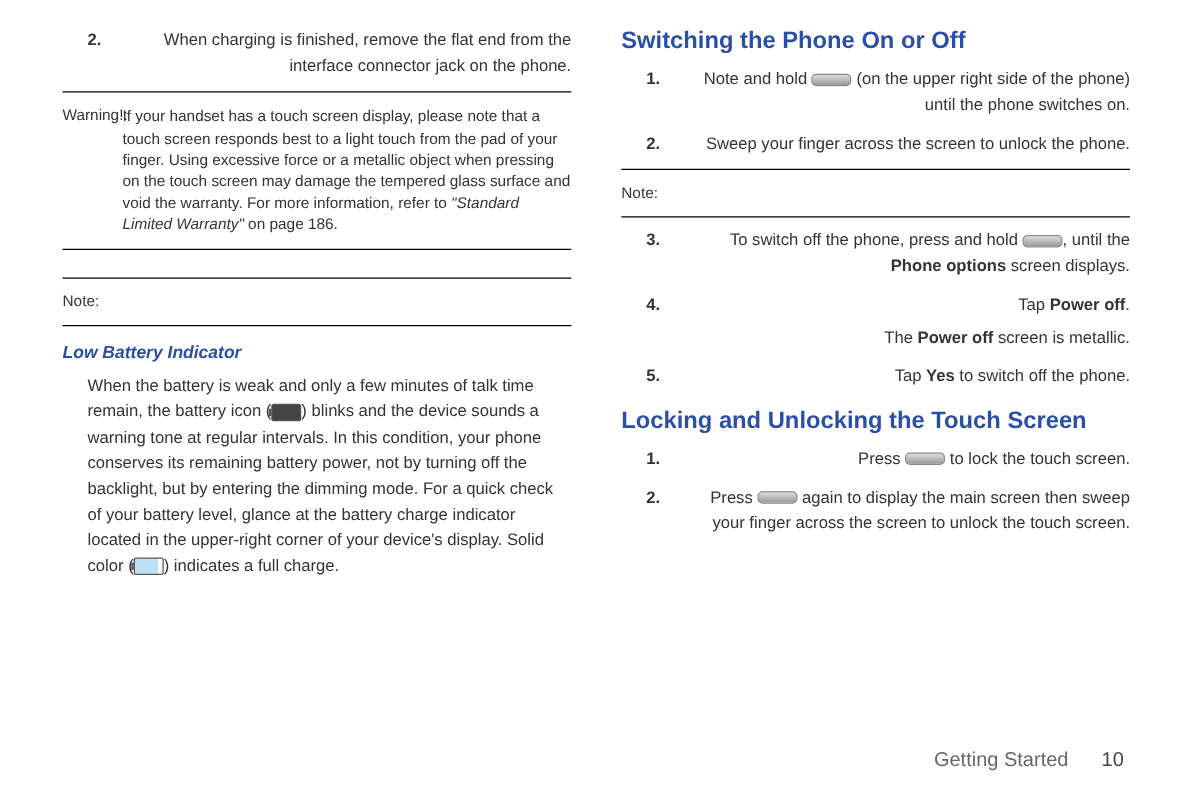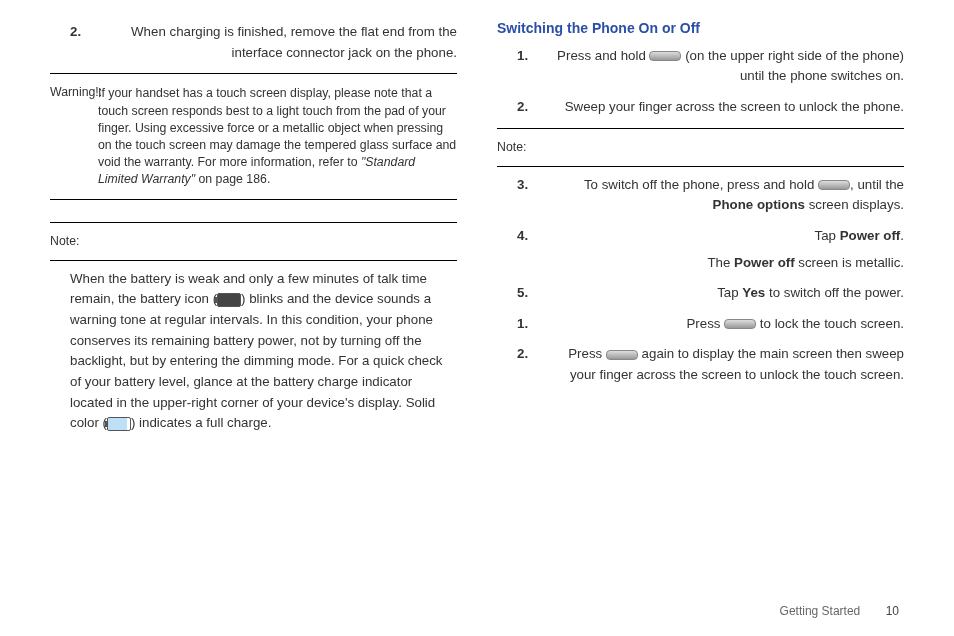--- a/index.html
+++ b/index.html
@@ -62,21 +62,21 @@
   .subhead-blue-i {
     color: #2a4fa5;
     font-weight: bold;
     font-style: italic;
     font-size: 14px;
     margin: 10px 0 6px 0;
   }
   .subhead-blue {
     color: #2a4fa5;
     font-weight: bold;
-    font-size: 14px;
+    font-size: 19px;
     margin: 0 0 6px 0;
   }
   .para {
     margin: 6px 0 10px 20px;
   }
   .batt-icon {
     display: inline-block;
     vertical-align: middle;
     width: 22px;
     height: 12px;
@@ -104,21 +104,21 @@
     width: 30px;
     height: 8px;
     border-radius: 4px;
     background: linear-gradient(#ddd,#999);
     border: 1px solid #888;
   }
   .footer {
     position: absolute;
     bottom: 18px;
     right: 55px;
-    font-size: 12px;
+    font-size: 16px;
     color: #666;
   }
   .footer .pg {
     margin-left: 22px;
     color: #444;
   }
 </style>
 </head>
 <body>
 
@@ -140,35 +140,36 @@
     </div>
     <hr class="hr">
 
     <div style="height:6px"></div>
     <hr class="hr">
     <div class="note-box">
       <span class="note-lbl">Note:</span>
     </div>
     <hr class="hr">
 
+    <div class="subhead-blue-i">Low Battery Indicator</div>
 
     <div class="para">
       <span>When the battery is weak and only a few minutes of talk time remain, the battery icon (</span><span class="batt-icon dark"></span><span>) blinks and the device sounds a warning tone at regular intervals. In this condition, your phone conserves its remaining battery power, not by turning off the backlight, but by entering the dimming mode. For a quick check of your battery level, glance at the battery charge indicator located in the upper-right corner of your device's display. Solid color (</span><span class="batt-icon light"></span><span>) indicates a full charge.</span>
     </div>
 
   </div>
 
   <div class="col">
 
     <div class="subhead-blue">Switching the Phone On or Off</div>
 
     <div class="ol-item">
       <div class="ol-num">1.</div>
       <div class="ol-body">
-        <span>Press and hold </span><span class="pwr-icon"></span><span> (on the upper right side of the phone) until the phone switches on.</span>
+        <span>Note and hold </span><span class="pwr-icon"></span><span> (on the upper right side of the phone) until the phone switches on.</span>
       </div>
     </div>
 
     <div class="ol-item">
       <div class="ol-num">2.</div>
       <div class="ol-body">Sweep your finger across the screen to unlock the phone.</div>
     </div>
 
     <hr class="hr">
     <div class="note-box">
@@ -188,24 +189,25 @@
       <div class="ol-body">
         <span>Tap </span><span class="bold">Power off</span><span>.</span>
         <div style="height:6px"></div>
         <span>The </span><span class="bold">Power off</span><span> screen is metallic.</span>
       </div>
     </div>
 
     <div class="ol-item">
       <div class="ol-num">5.</div>
       <div class="ol-body">
-        <span>Tap </span><span class="bold">Yes</span><span> to switch off the power.</span>
-      </div>
-    </div>
-
+        <span>Tap </span><span class="bold">Yes</span><span> to switch off the phone.</span>
+      </div>
+    </div>
+
+    <div class="subhead-blue">Locking and Unlocking the Touch Screen</div>
 
     <div class="ol-item">
       <div class="ol-num">1.</div>
       <div class="ol-body">
         <span>Press </span><span class="pwr-icon"></span><span> to lock the touch screen.</span>
       </div>
     </div>
 
     <div class="ol-item">
       <div class="ol-num">2.</div>

